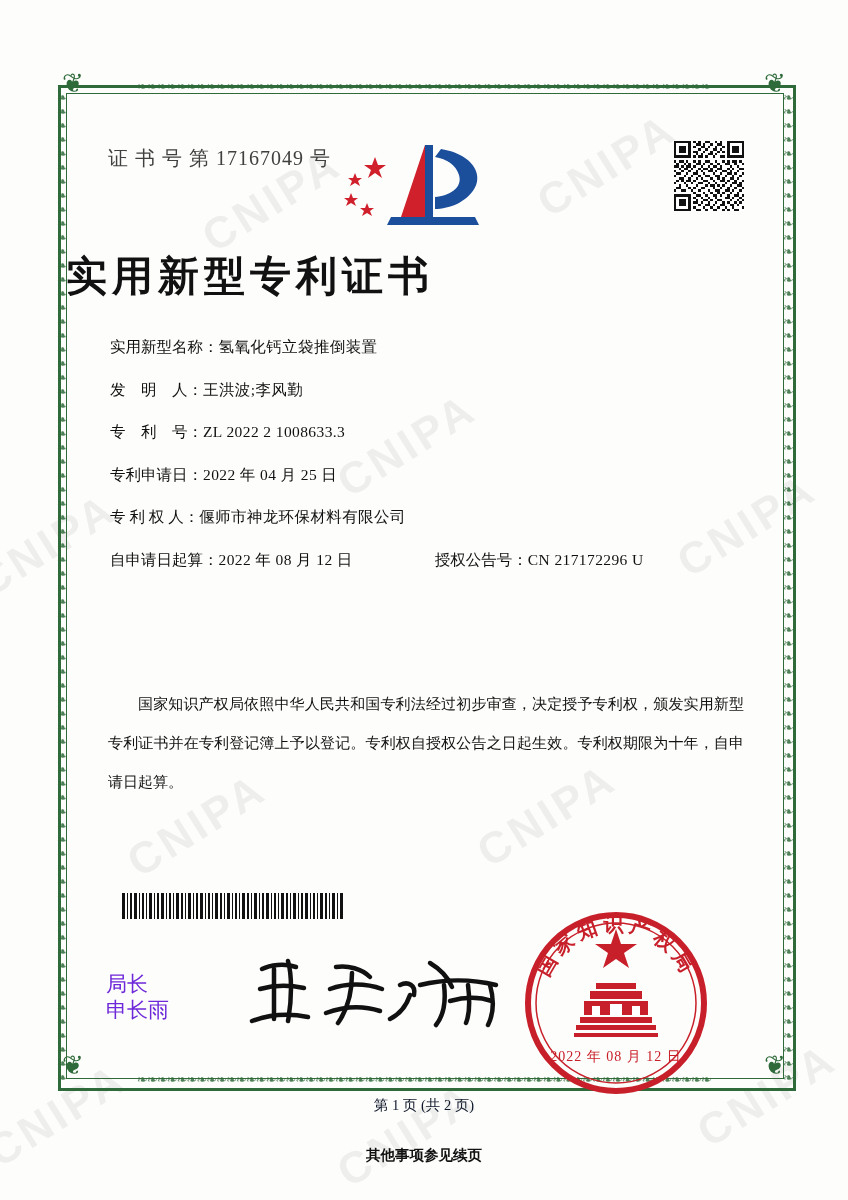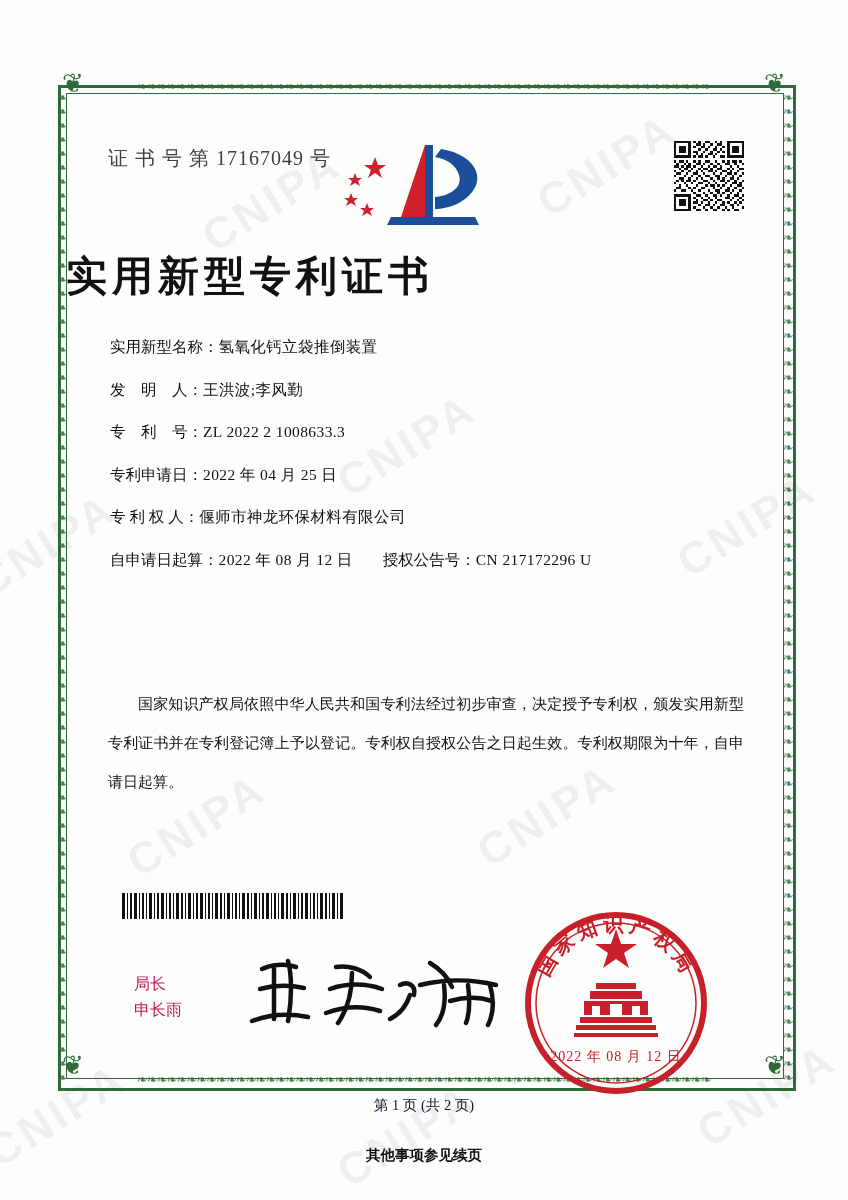--- a/index.html
+++ b/index.html
@@ -168,21 +168,21 @@
   .field-label {
     display: inline-block;
     letter-spacing: 0;
   }
   .field-value {
     display: inline;
     letter-spacing: .4px;
   }
   .field-row.inline-two .second-label {
     display: inline-block;
-    margin-left: 30px;
+    margin-left: 82px;
   }
 
   .paras {
     position: absolute;
     left: 42px;
     top: 592px;
     width: 636px;
     font-size: 15px;
     color: #111;
     line-height: 39px;
@@ -197,24 +197,24 @@
   .barcode {
     position: absolute;
     left: 56px;
     top: 800px;
     width: 222px;
     height: 26px;
   }
 
   .sign-block {
     position: absolute;
-    left: 68px;
+    left: 40px;
     top: 878px;
-    font-size: 16px;
-    color: #be185d;
+    font-size: 21px;
+    color: #6d28d9;
     line-height: 26px;
   }
 
   .signature {
     position: absolute;
     left: 178px;
     top: 862px;
     width: 280px;
     height: 80px;
   }

